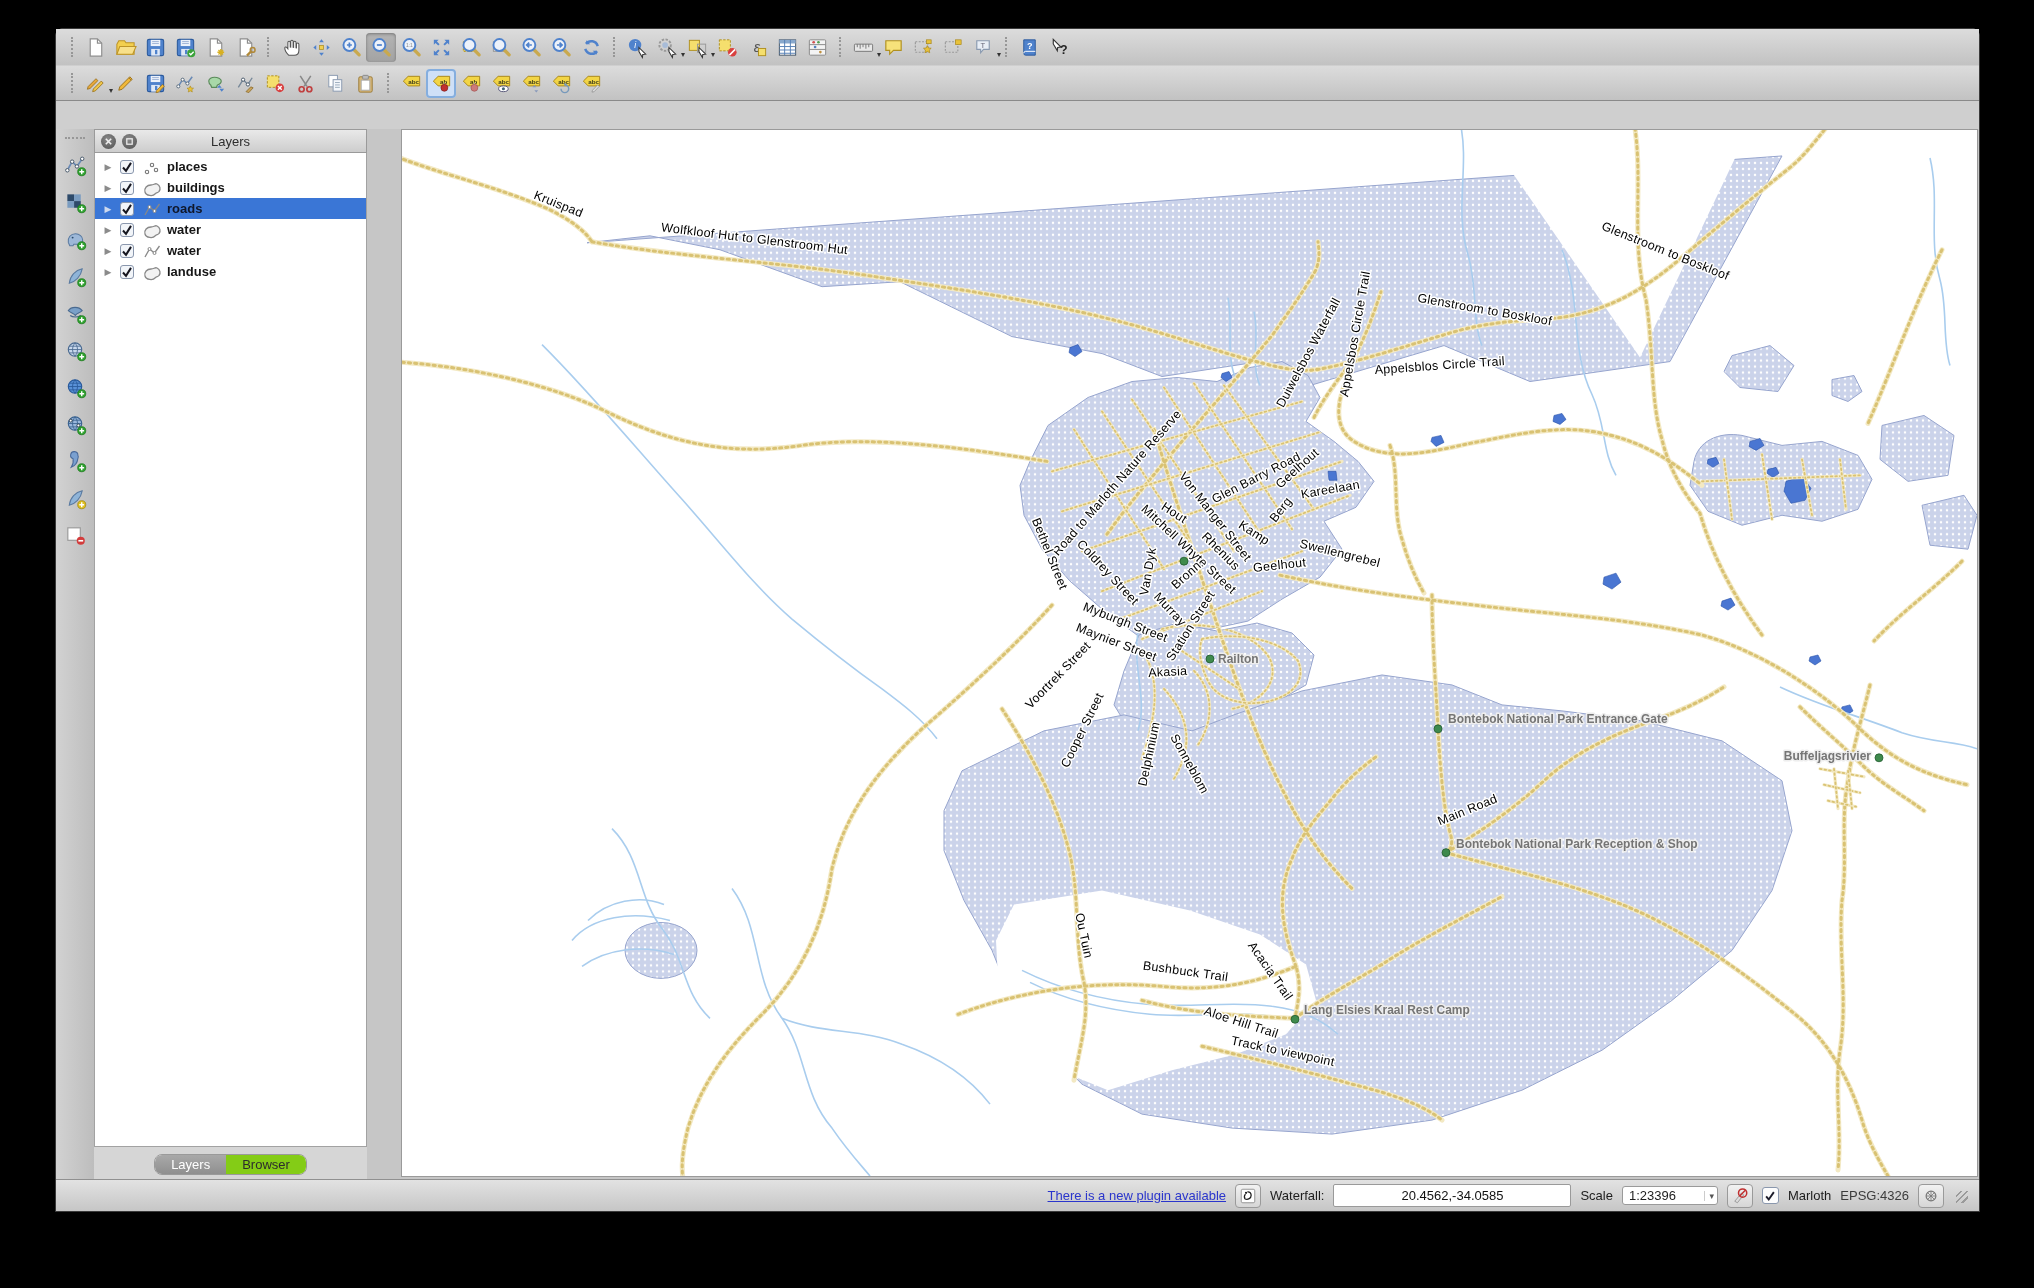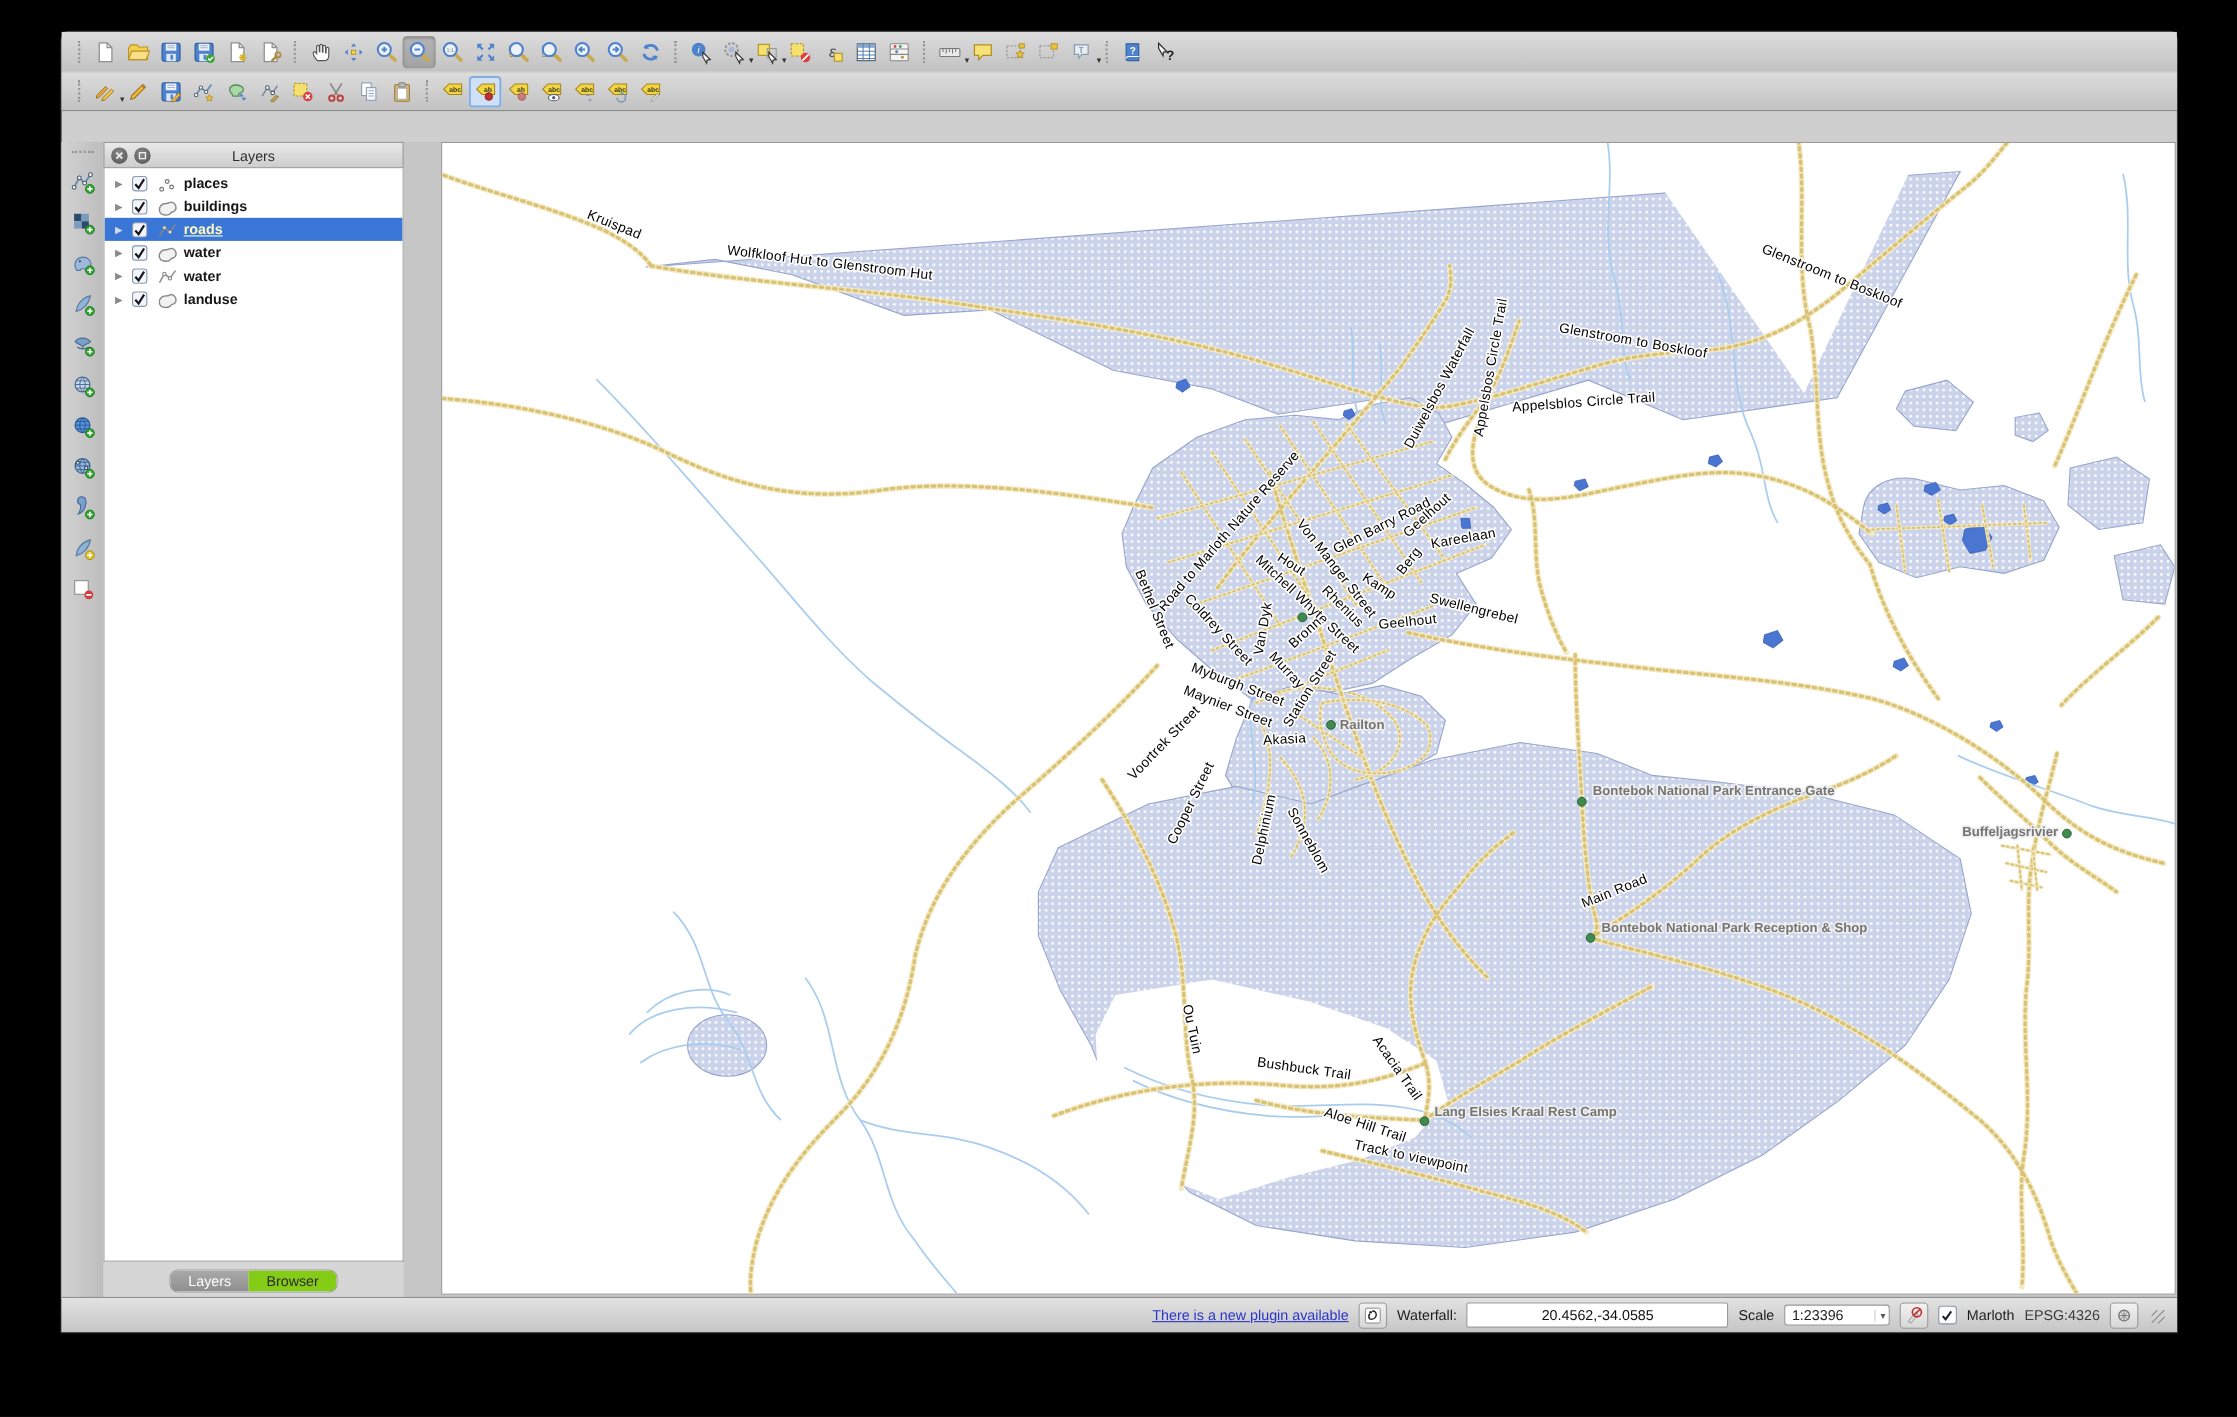--- a/index.html
+++ b/index.html
@@ -34,21 +34,21 @@
     display:flex;align-items:center;position:relative;box-sizing:border-box;}
   .pbtn{width:15px;height:15px;border-radius:50%;background:radial-gradient(circle at 45% 35%,#8a8a8a,#4f4f4f);
     margin-left:6px;display:flex;align-items:center;justify-content:center;flex:0 0 auto;}
   .panel-title{position:absolute;left:0;right:0;text-align:center;font-size:13px;color:#2e2e2e;}
   .tree{position:absolute;top:24px;left:0;right:0;bottom:34px;background:#fff;border:1px solid #a2a2a2;
     border-top:none;padding-top:3px;box-sizing:border-box;overflow:hidden;}
   .layer-row{display:flex;align-items:center;height:21px;padding-left:7px;gap:5px;}
   .layer-row .exp{width:12px;font-size:9px;color:#8b8b8b;text-align:center;flex:0 0 auto;}
   .layer-row .label{font-size:13px;font-weight:bold;color:#161616;}
   .layer-row.selected{background:#3a76d6;}
-  .layer-row.selected .label{color:#fef9c3;text-decoration:underline;}
+  .layer-row.selected .label{color:#0f172a;}
   .layer-row.selected .exp{color:#cdd9ee;}
   .tabs{position:absolute;bottom:6px;left:0;right:0;display:flex;justify-content:center;}
   .tabwrap{display:flex;border:1px solid #9a9a9a;border-radius:8px;overflow:hidden;background:#f7f7f7;}
   .tab{padding:2px 16px;font-size:13px;color:#2c2c2c;background:#84cc16;}
   .tab.active{background:linear-gradient(#a9a9a9,#8f8f8f);color:#fff;}
   
   .map{position:absolute;left:345px;top:0;width:1577px;height:1048px;background:#fff;
     border:1px solid #9a9a9a;box-sizing:border-box;}
   .map svg{display:block;width:100%;height:100%;}
   .lu{fill:url(#dotpat);stroke:#97a5ce;stroke-width:1;}

